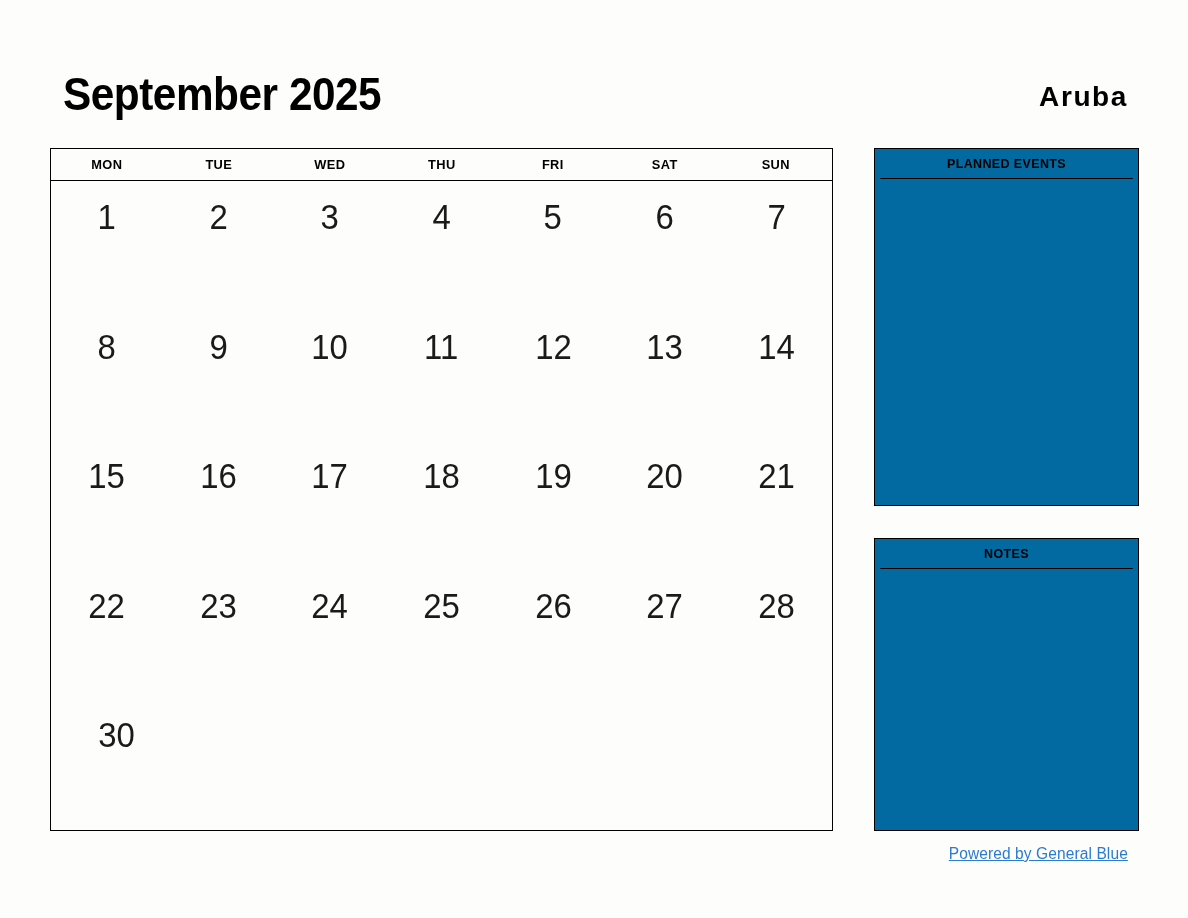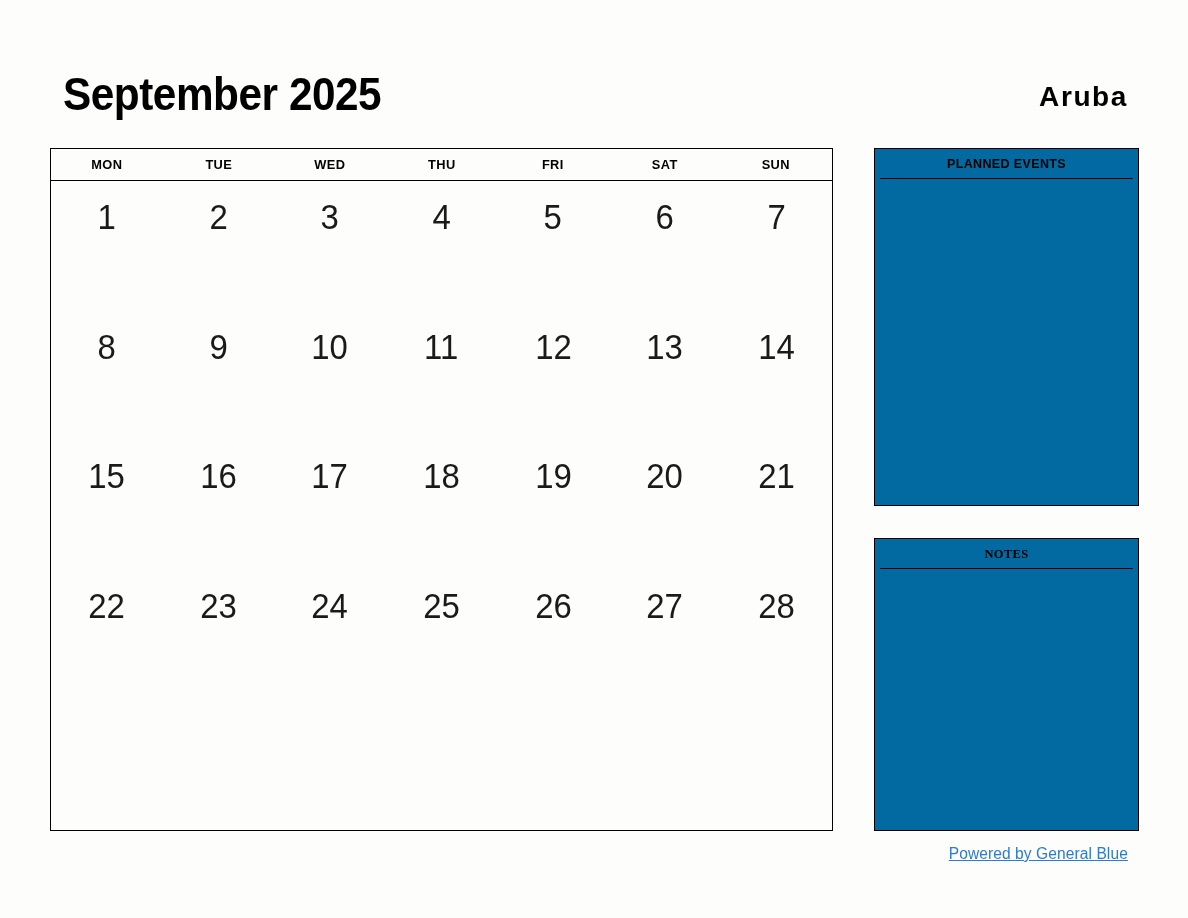--- a/index.html
+++ b/index.html
@@ -123,21 +123,20 @@
     left: 874px;
     top: 132px;
     width: 265px;
     height: 358px;
   }
   .panel-notes {
     left: 874px;
     top: 522px;
     width: 265px;
     height: 293px;
-    font-family: Liberation Serif, serif;
   }
   .panel-header {
     height: 29px;
     border-bottom: 1.6px solid #000000;
     display: flex;
     align-items: center;
     justify-content: center;
     font-size: 13px;
     font-weight: bold;
     letter-spacing: 0.4px;
@@ -284,20 +283,23 @@
           </div>
         <div class="day-cell">
             <span class="day-number">27</span>
           </div>
         <div class="day-cell">
             <span class="day-number">28</span>
           </div>
       </div>
 
       <div class="week-row">
+        <div class="day-cell">
+            <span class="day-number">30</span>
+          </div>
         <div class="day-cell empty">
             <span class="day-number"></span>
           </div>
         <div class="day-cell empty">
             <span class="day-number"></span>
           </div>
         <div class="day-cell empty">
             <span class="day-number"></span>
           </div>
         <div class="day-cell empty">

